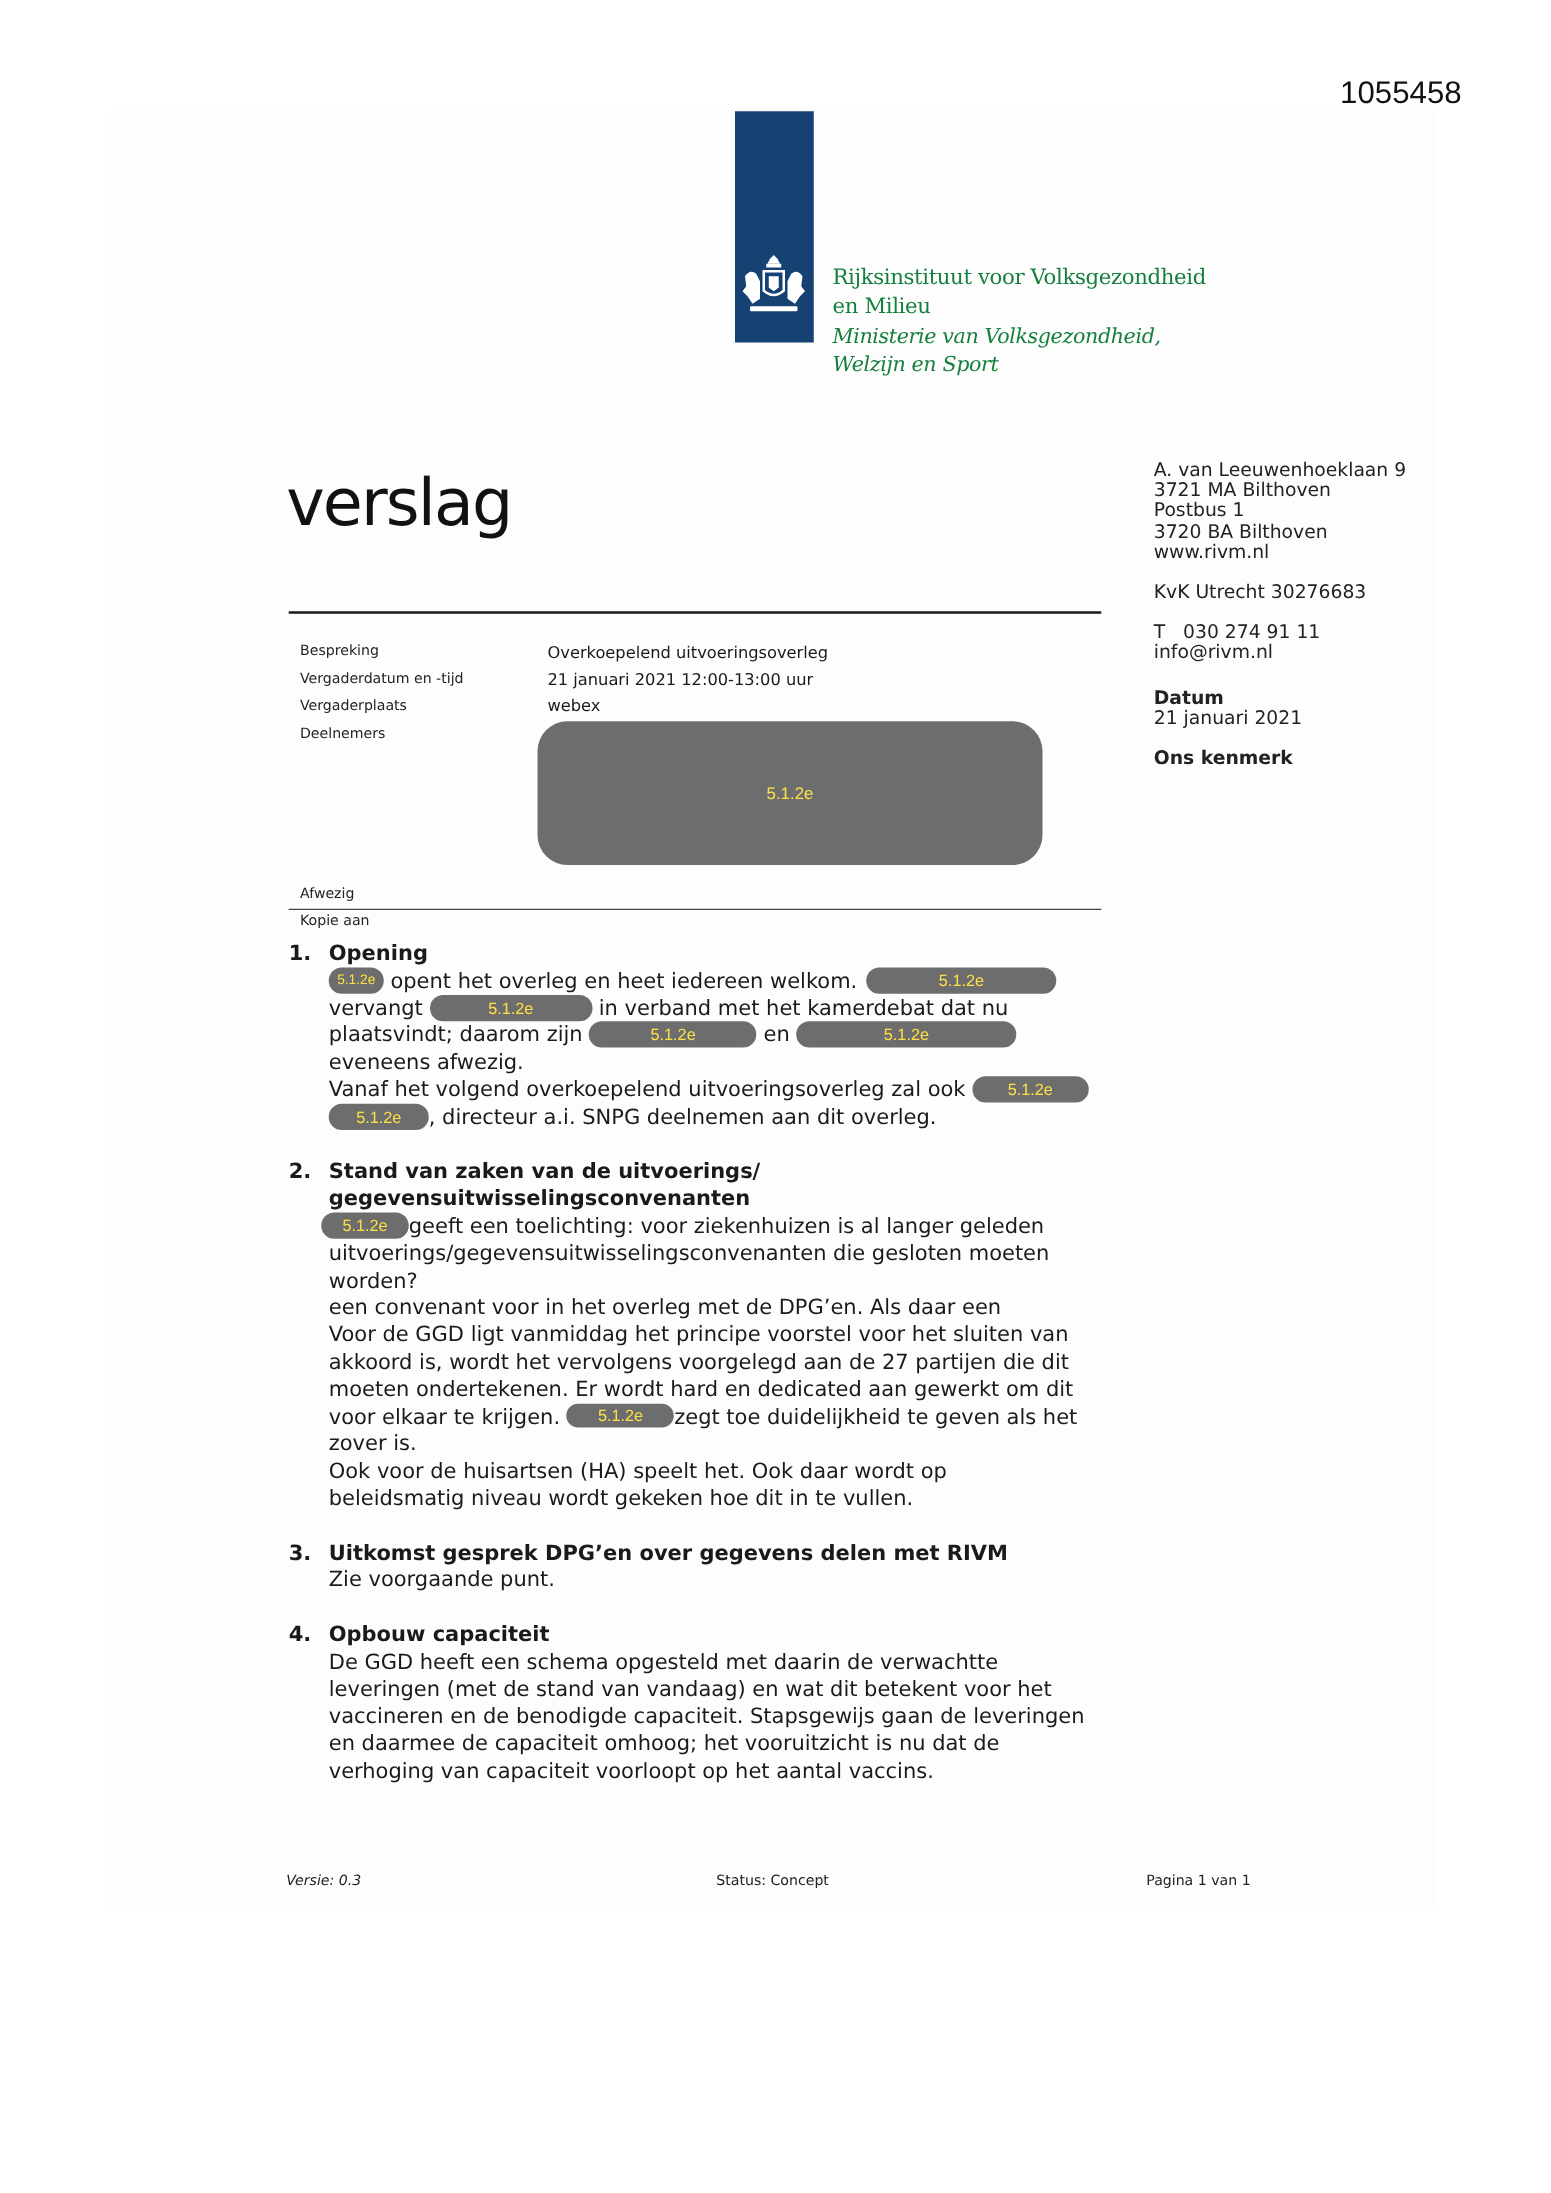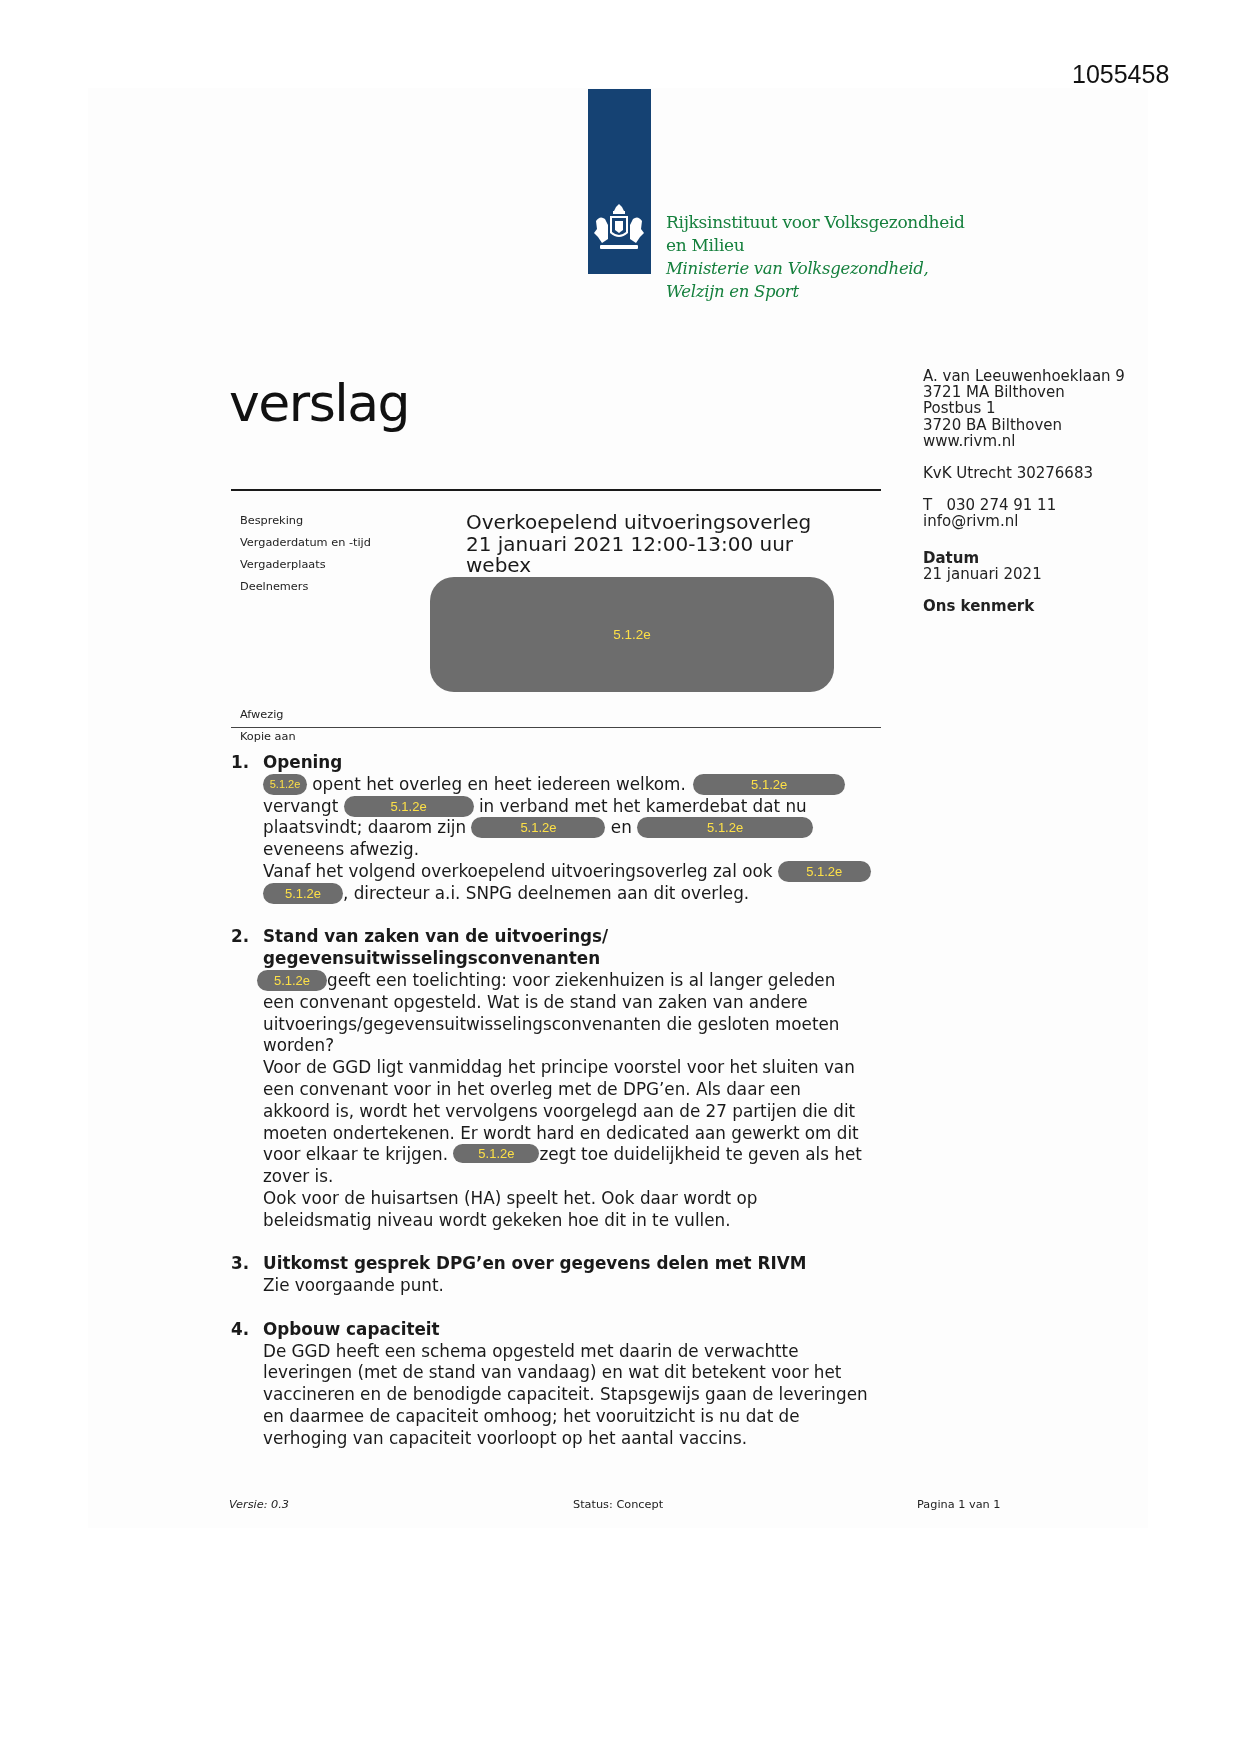--- a/index.html
+++ b/index.html
@@ -63,21 +63,21 @@
     width: 650px; height: 1px; background: #444;
   }
   
   .meta-labels {
     position: absolute; left: 240px; top: 513px;
     font-size: 11.3px; color: #222;
   }
   .meta-labels div { height: 22px; line-height: 16px; }
   .meta-values {
     position: absolute; left: 438px; top: 512px;
-    font-size: 20px; line-height: 21.5px; color: #1a1a1a; margin-left: 28px;
+    font-size: 13px; line-height: 21.5px; color: #1a1a1a;
   }
   .redact {
     background: #6d6d6d;
     color: #fde047;
     font-family: "Liberation Sans", sans-serif;
     display: inline-flex; align-items: center; justify-content: center; border-radius: 24px;
   }
   .redact-block {
     position: absolute; left: 430px; top: 577px;
     width: 404px; height: 115px;
@@ -188,25 +188,24 @@
   <div class="item">
     <div class="item-head">
       <span class="item-num">2.</span>
       <span>
         <span style="display:block">Stand van zaken van de  uitvoerings/</span>
         <span style="display:block">gegevensuitwisselingsconvenanten</span>
       </span>
     </div>
     <div class="item-body">
       <div><span class="redact r" style="width:70px;margin-left:-6px;">5.1.2e</span><span>geeft een toelichting: voor ziekenhuizen is al langer geleden</span></div>
-      <div>een convenant opgesteld. Wat is de stand van zaken van andere</div>
       <div>uitvoerings/gegevensuitwisselingsconvenanten die gesloten moeten</div>
       <div>worden?</div>
+      <div>een convenant voor in het overleg met de DPG’en. Als daar een</div>
       <div>Voor de GGD ligt vanmiddag het principe voorstel voor het sluiten van</div>
-      <div>een convenant voor in het overleg met de DPG’en. Als daar een</div>
       <div>akkoord is, wordt het vervolgens voorgelegd aan de 27 partijen die dit</div>
       <div>moeten ondertekenen. Er wordt hard en dedicated aan gewerkt om dit</div>
       <div><span>voor elkaar te krijgen.</span> <span class="redact r" style="width:86px;height:19px;line-height:19px;">5.1.2e</span><span>zegt toe duidelijkheid te geven als het</span></div>
       <div>zover is.</div>
       <div>Ook voor de huisartsen (HA) speelt het. Ook daar wordt op</div>
       <div>beleidsmatig niveau wordt gekeken hoe dit in te vullen.</div>
     </div>
   </div>
 
   <div class="item">

